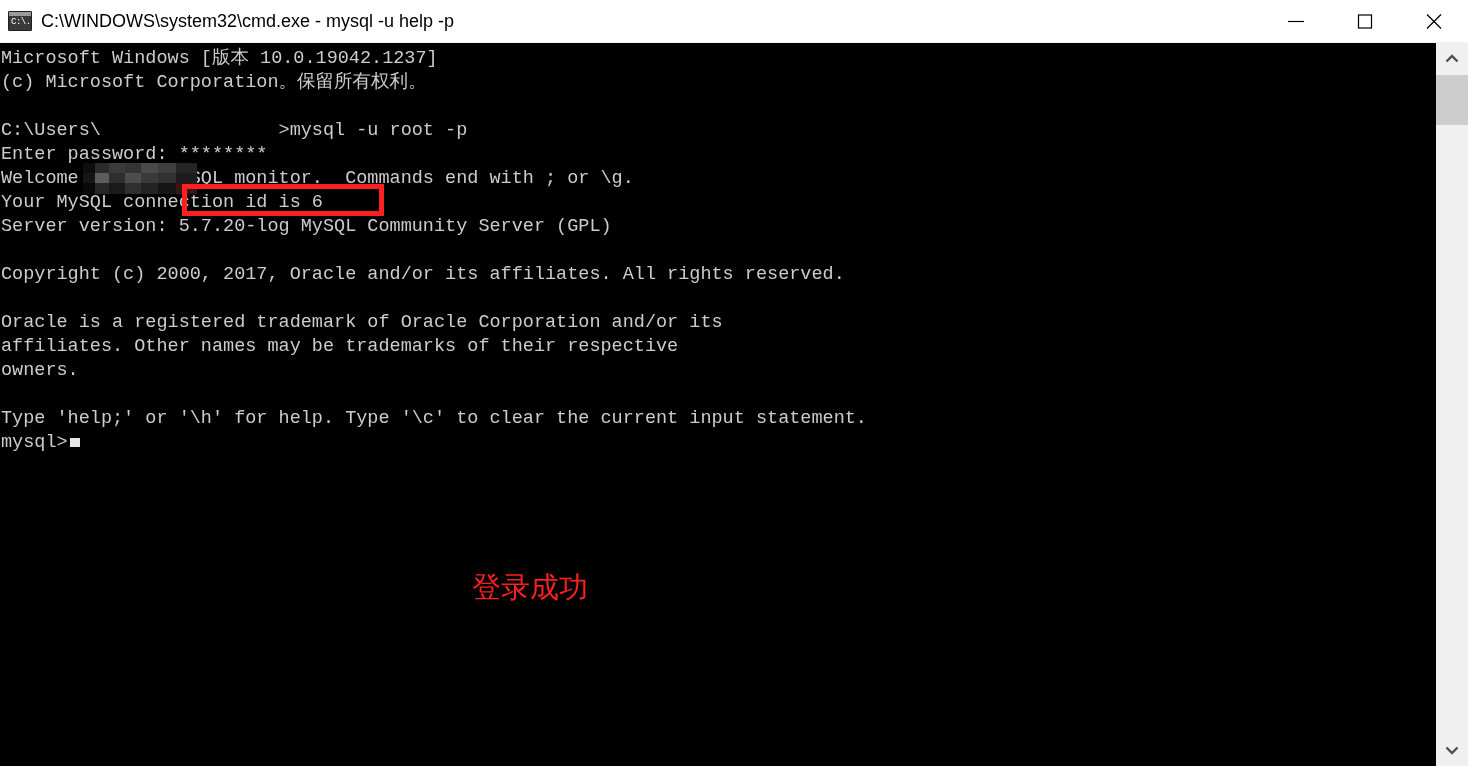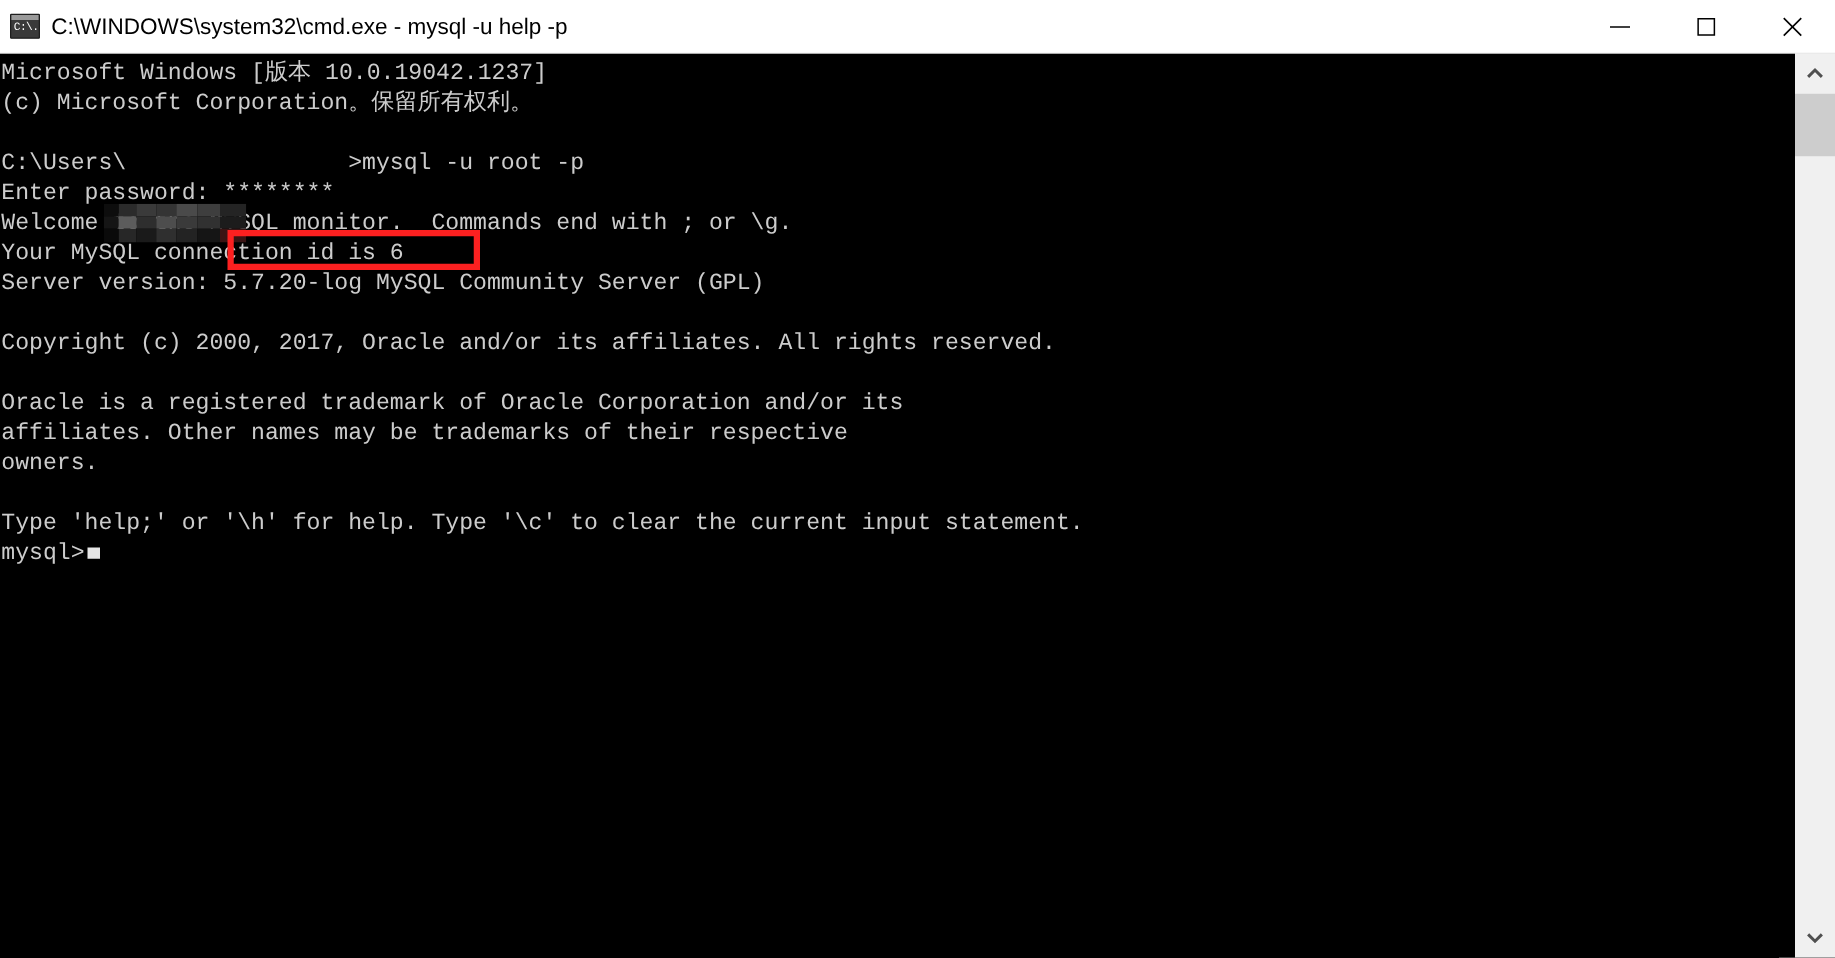--- a/index.html
+++ b/index.html
@@ -279,20 +279,21 @@
       <span class="m" style="left:12px;top:20px;width:14px;height:11px;background:#272727"></span>
       <span class="m" style="left:26px;top:20px;width:16px;height:11px;background:#1a1a1a"></span>
       <span class="m" style="left:42px;top:20px;width:16px;height:11px;background:#2f2f2f"></span>
       <span class="m" style="left:58px;top:20px;width:17px;height:11px;background:#232323"></span>
       <span class="m" style="left:75px;top:20px;width:18px;height:11px;background:#151515"></span>
       <span class="m" style="left:93px;top:20px;width:21px;height:11px;background:#3b1414"></span>
     </div>
 
     <div class="highlight-box"></div>
 
+    <div class="annotation">登录成功</div>
   </div>
 
   <div class="scrollbar">
     <button class="sb-arrow">
       <svg width="14" height="10" viewBox="0 0 14 10">
         <polyline points="1.5,7.5 7,2 12.5,7.5" fill="none" stroke="#505050" stroke-width="2.4"></polyline>
       </svg>
     </button>
     <div class="sb-track">
       <div class="sb-thumb"></div>

